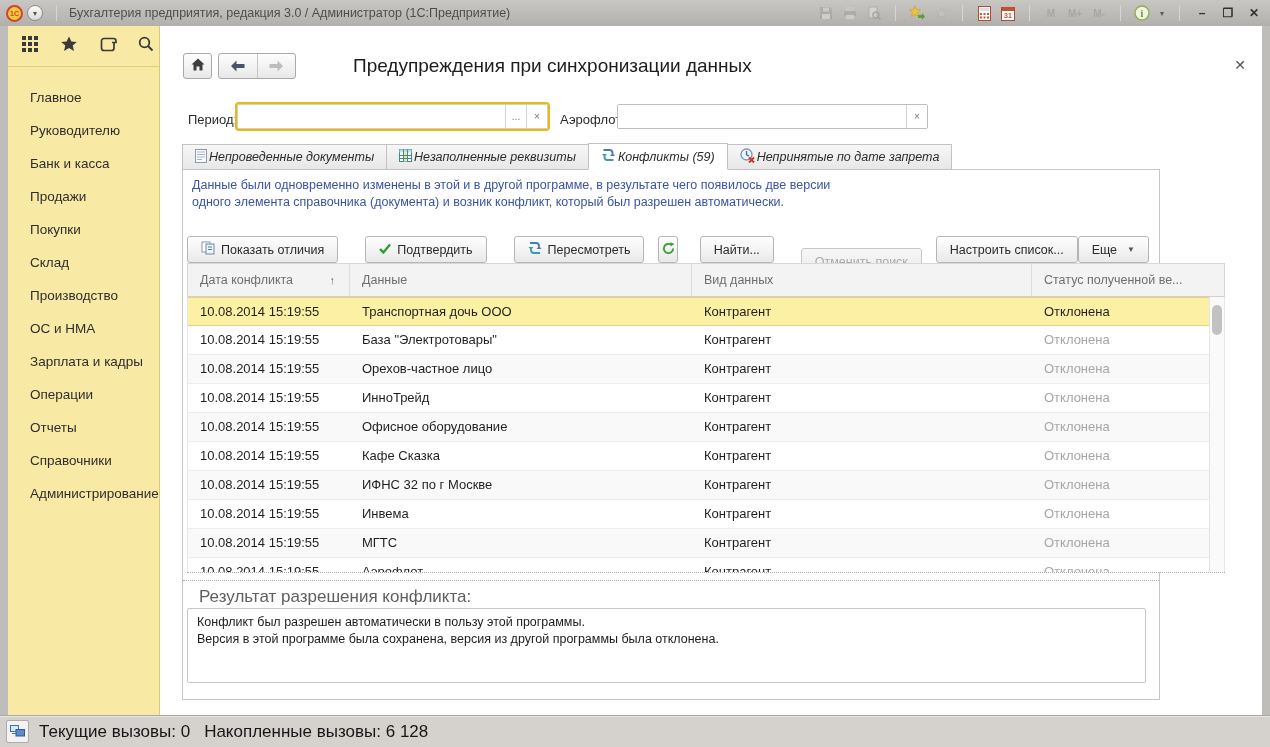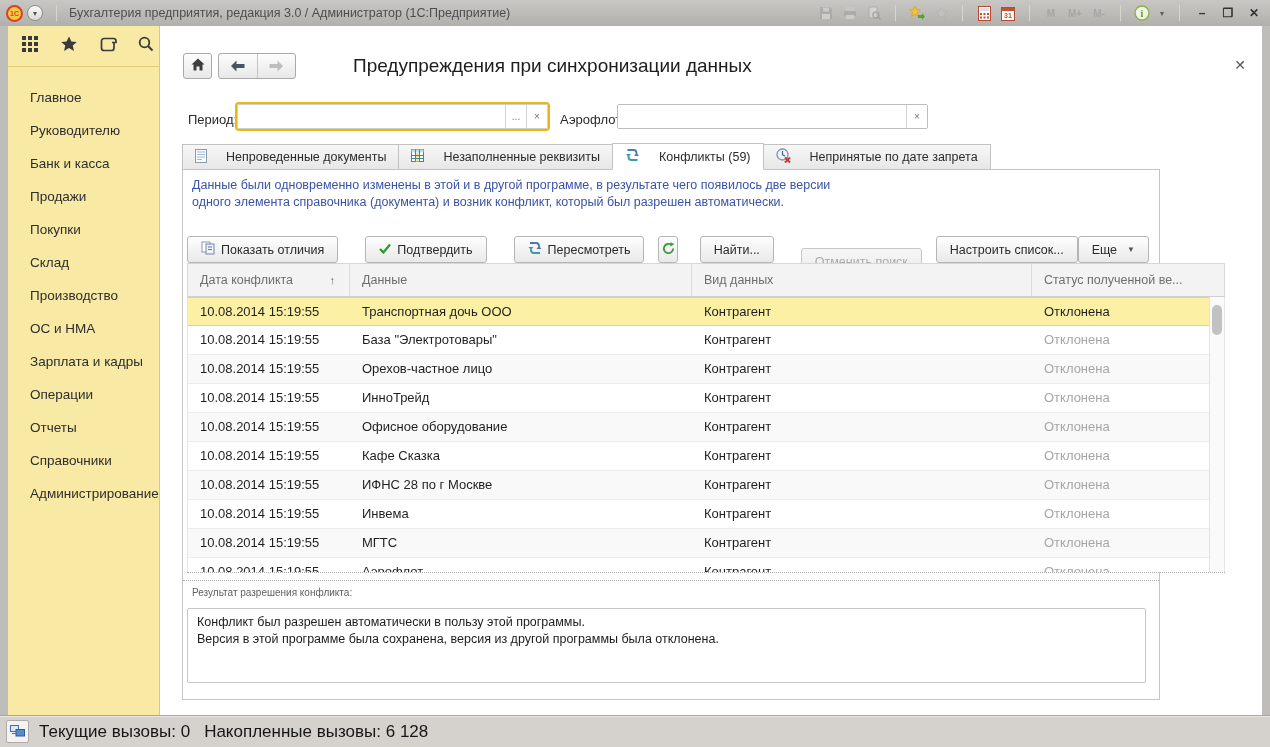--- a/index.html
+++ b/index.html
@@ -39,21 +39,21 @@
 
   
   .flt-label { position:absolute; top:82px; height:24px; line-height:24px; font-size:13px; color:#2a2a2a; }
   .fld-group { position:absolute; top:78px; height:25px; display:flex; background:#fff; border:1px solid #bdbdbd; border-radius:2px; }
   .fld-group.focused { outline:2px solid #e7ba12; outline-offset:0; border-color:#cfcfcf; }
   .fld-input { border:none; outline:none; flex:1 1 auto; font-size:13px; padding:0 6px; min-width:0; }
   .fld-seg { width:21px; border-left:1px solid #d2d2d2; display:flex; align-items:center; justify-content:center; font-size:10px; color:#777; background:#fff; }
 
   
   .tabs { position:absolute; top:117px; left:22px; display:flex; height:27px; z-index:2; }
-  .tab { display:flex; align-items:center; gap:19px; padding:0 12px; font-size:12.5px; color:#2c2c2c; background:linear-gradient(#f7f7f7,#e7e7e7); border:1px solid #c2c2c2; border-right:none; height:26px; margin-top:1px; }
+  .tab { display:flex; align-items:center; gap:2px; padding:0 12px; font-size:12.5px; color:#2c2c2c; background:linear-gradient(#f7f7f7,#e7e7e7); border:1px solid #c2c2c2; border-right:none; height:26px; margin-top:1px;font-style:italic; }
   .tab:last-child { border-right:1px solid #c2c2c2; }
   .tab.active { background:#ffffff; height:27px; margin-top:0; border-right:1px solid #c2c2c2; border-bottom:1px solid #fff; }
   .tab.active + .tab { border-left:none; }
 
   
   .panel { position:absolute; top:143px; left:22px; width:978px; height:531px; background:#fff; border:1px solid #c5c5c5; }
   .info-text { position:absolute; top:7px; left:9px; right:10px; color:#3a53a5; font-size:12.5px; line-height:17px; }
   .toolbar { position:absolute; top:54px; left:4px; right:8px; display:flex; align-items:center; }
   .btn { height:27px; background:linear-gradient(#fefefe,#e9e9e9); border:1px solid #b5b5b5; border-radius:3px; font-size:12.5px; color:#2a2a2a; display:flex; align-items:center; gap:6px; padding:0 13px; white-space:nowrap; }
   .btn.icon-only { width:28px; padding:0; justify-content:center; }
@@ -75,21 +75,21 @@
   .tr.selected { background:#fcf0a4; border-top:1px solid #e5d27a; border-bottom:1px solid #e5d27a; height:29px; }
   .tr.clipped { height:14px; overflow:hidden; border-bottom:none; }
   .td { font-size:13px; color:#1f1f1f; line-height:28px; padding-left:12px; overflow:hidden; white-space:nowrap; }
   .td.status { color:#a6a6a6; }
   .tr.selected .td.status { color:#1f1f1f; }
   .col-0 { width:162px; } .col-1 { width:342px; } .col-2 { width:340px; } .col-3 { flex:1; }
   .vscroll { position:absolute; top:34px; right:1px; bottom:0; width:15px; background:#fafafa; border-left:1px solid #e3e3e3; }
   .vthumb { position:absolute; top:8px; left:2px; width:10px; height:30px; background:#c2c2c2; border-radius:5px; }
 
   .splitter { position:absolute; top:410px; left:0; right:0; border-top:1px dotted #a8a8a8; }
-  .result-label { position:absolute; top:417px; left:9px; font-size:10px; color:#5f5f5f; }
+  .result-label { position:absolute; top:417px; left:16px; font-size:17px; color:#5f5f5f; }
   .result-box { position:absolute; top:438px; left:4px; right:13px; height:75px; border:1px solid #c6c6c6; border-radius:2px; padding:5px 9px; font-size:12.5px; color:#1c1c1c; line-height:17px; }
 
   
   .statusbar { height:32px; background:#d5d2ce; border-top:1px solid #a9a7a4; box-shadow:inset 0 1px 0 #e9e7e4; display:flex; align-items:center; padding:0 6px; flex:0 0 auto; }
   .sb-ic { width:23px; height:23px; background:#f4f3f1; border:1px solid #aeaca9; border-radius:2px; display:flex; align-items:center; justify-content:center; margin-right:10px; }
   .sb-text { font-size:17px; color:#161616; margin-right:14px; }
 </style>
 </head>
 <body>
 
@@ -402,21 +402,21 @@
                   <div class="td col-3 status">Отклонена</div>
                 </div>
                 <div class="tr">
                   <div class="td col-0">10.08.2014 15:19:55</div>
                   <div class="td col-1">Кафе Сказка</div>
                   <div class="td col-2">Контрагент</div>
                   <div class="td col-3 status">Отклонена</div>
                 </div>
                 <div class="tr alt">
                   <div class="td col-0">10.08.2014 15:19:55</div>
-                  <div class="td col-1">ИФНС 28 по г Москве</div>
+                  <div class="td col-1">ИФНС 32 по г Москве</div>
                   <div class="td col-2">Контрагент</div>
                   <div class="td col-3 status">Отклонена</div>
                 </div>
                 <div class="tr">
                   <div class="td col-0">10.08.2014 15:19:55</div>
                   <div class="td col-1">Инвема</div>
                   <div class="td col-2">Контрагент</div>
                   <div class="td col-3 status">Отклонена</div>
                 </div>
                 <div class="tr alt">

